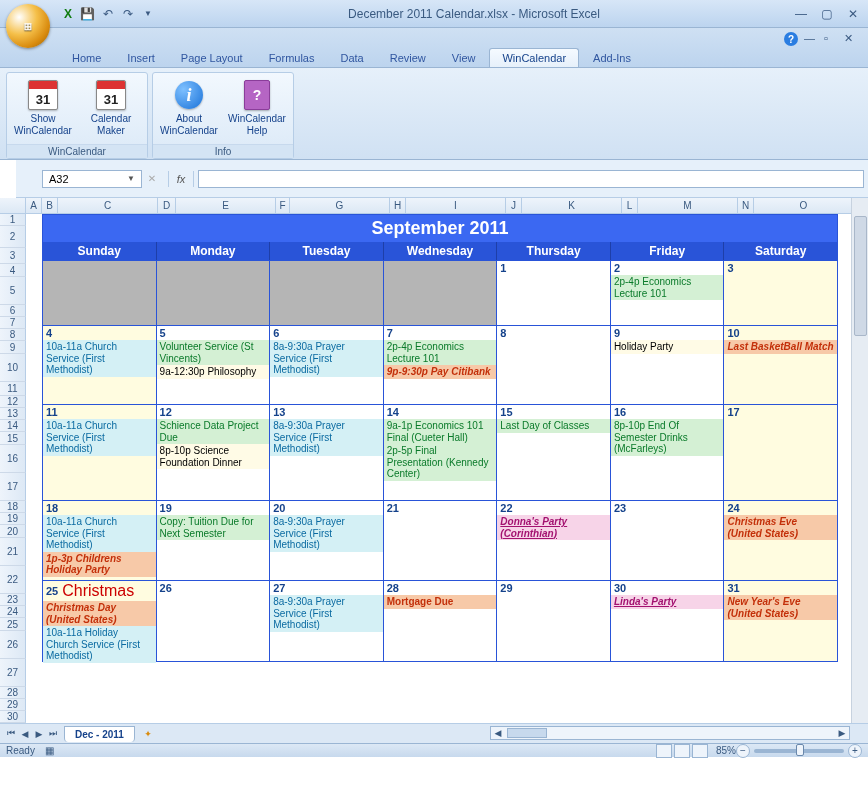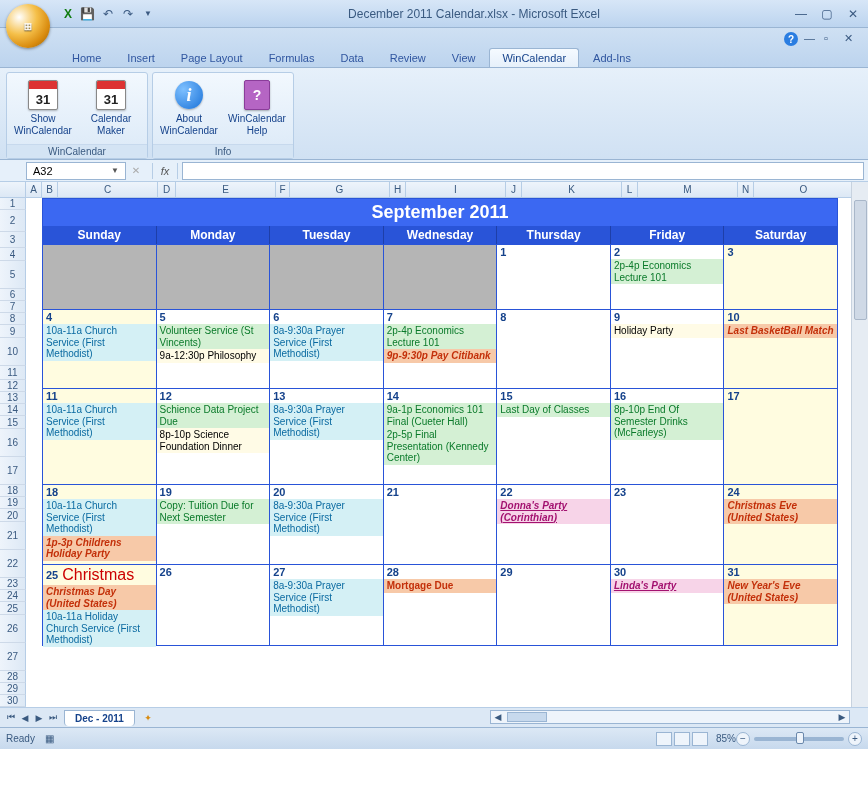--- a/index.html
+++ b/index.html
@@ -31,21 +31,21 @@
 .rbtn { display:flex; flex-direction:column; align-items:center; justify-content:flex-start; width: 60px; cursor:pointer; padding-top:2px; }
 .rbtn .ricon { width: 32px; height: 32px; display:flex; align-items:center; justify-content:center; font-size:22px; margin-bottom:2px; }
 .rbtn .rlabel { font-size: 10px; color:#15428b; text-align:center; line-height:1.15; }
 .cal31 { width:30px; height:30px; border:1px solid #888; background:#fff; border-radius:2px; display:flex; flex-direction:column; overflow:hidden; box-shadow:0 1px 2px rgba(0,0,0,.25); }
 .cal31 .top { height:8px; background:#d33; }
 .cal31 .num { flex:1; display:flex; align-items:center; justify-content:center; font-size:13px; font-weight:bold; color:#222; }
 .infocircle { width:28px; height:28px; border-radius:50%; background: radial-gradient(circle at 30% 30%, #7ec0ff,#1a72d8); color:#fff; display:flex; align-items:center; justify-content:center; font-family:Georgia,serif; font-style:italic; font-weight:bold; font-size:18px; box-shadow:0 1px 2px rgba(0,0,0,.3); }
 .bookicon { width:26px; height:30px; background:#b565c4; border:1px solid #8a3d9a; border-radius:2px; display:flex; align-items:center; justify-content:center; color:#fff; font-weight:bold; font-size:14px; box-shadow:0 1px 2px rgba(0,0,0,.3); }
 
 
-.fbar-row { height: 22px; border-bottom: 1px solid #b6cde6; display:flex; align-items:center; background:#e6f0fa; }
+.fbar-row { height: 38px; border-bottom: 1px solid #b6cde6; display:flex; align-items:center; background:#e6f0fa;margin-left:16px; }
 .namebox { width:100px; margin-left:26px; height:18px; border:1px solid #9ab5d3; background:#fff; font-size:11px; padding:1px 6px; display:flex; align-items:center; justify-content:space-between; }
 .namebox .dd { font-size:8px; color:#555; }
 .fxlabel { width:26px; text-align:center; font-style:italic; font-size:11px; color:#555; border-left:1px solid #b6cde6; border-right:1px solid #b6cde6; margin-left:6px; padding:2px 0;}
 .fbar { flex:1; height:18px; background:#fff; border:1px solid #9ab5d3; margin:0 4px; }
 
 
 .sheet { position:relative; background:#fff; }
 .colheads { display:flex; height:16px; background:linear-gradient(#eef4fb,#dce8f5); border-bottom:1px solid #b6cde6; }
 .corner { width:26px; border-right:1px solid #b6cde6; background:linear-gradient(#eef4fb,#dce8f5); }
 .ch { border-right:1px solid #b6cde6; font-size:10px; color:#3a5a80; text-align:center; line-height:16px; }
@@ -76,21 +76,21 @@
 .ev.orange2 { background:#f7c9a8; color:#c3300a; font-weight:bold; }
 .ev.pink { background:#f7d4e8; color:#a31270; font-style:italic; font-weight:bold;text-decoration:underline; }
 .ev.pale { background:#fffbe6; }
 
 
 .sheettabs { height:20px; background:#dce8f5; border-top:1px solid #b6cde6; display:flex; align-items:center; padding-left:4px; font-size:10px; position:relative; }
 .navarrow { width:14px; height:14px; display:flex; align-items:center; justify-content:center; color:#3a5a80; font-size:9px; cursor:pointer; }
 .stab { background:#fff; border:1px solid #9ab5d3; border-bottom:none; padding:2px 10px; border-radius:0 0 4px 4px; margin-left:4px; color:#15428b; font-weight:bold; cursor:pointer; }
 .hscroll { position:absolute; right:18px; top:2px; width:360px; height:14px; border:1px solid #9ab5d3; background:#eef4fb; display:flex; align-items:center; }
 .hscroll .thumb { width:40px; height:10px; background:#c7d9ed; border:1px solid #9ab5d3; margin-left:2px; }
-.statusbar { height:22px; background:linear-gradient(#dce8f5,#c7d9ed); border-top:1px solid #9ab5d3; display:flex; align-items:center; padding:0 6px; font-size:10px; color:#3a5a80; }
+.statusbar { height:14px; background:linear-gradient(#dce8f5,#c7d9ed); border-top:1px solid #9ab5d3; display:flex; align-items:center; padding:0 6px; font-size:10px; color:#3a5a80; }
 .statusbar .spacer { flex:1; }
 .viewbtns { display:flex; gap:2px; margin-right:8px; }
 .viewbtns .vb { width:16px; height:14px; border:1px solid #9ab5d3; background:#eef4fb; cursor:pointer; }
 .zoom { display:flex; align-items:center; gap:4px; }
 .slider { width:90px; height:4px; background:#9ab5d3; position:relative; border-radius:2px; }
 .slider .knob { width:8px; height:12px; background:#eef4fb; border:1px solid #6a88ac; position:absolute; left:42px; top:-5px; border-radius:2px; }
 .zbtn { width:14px; height:14px; border:1px solid #9ab5d3; border-radius:7px; background:#eef4fb; display:flex; align-items:center; justify-content:center; font-size:10px; cursor:pointer; }
 
 .vscroll { position:absolute; right:0; top:0; bottom:0; width:17px; background:#e6ecf3; border-left:1px solid #c7d2df; }
 .vscroll .thumb { width:13px; height:120px; background:#cfd9e6; border:1px solid #a9b7c9; margin:18px auto 0; border-radius:2px; }

